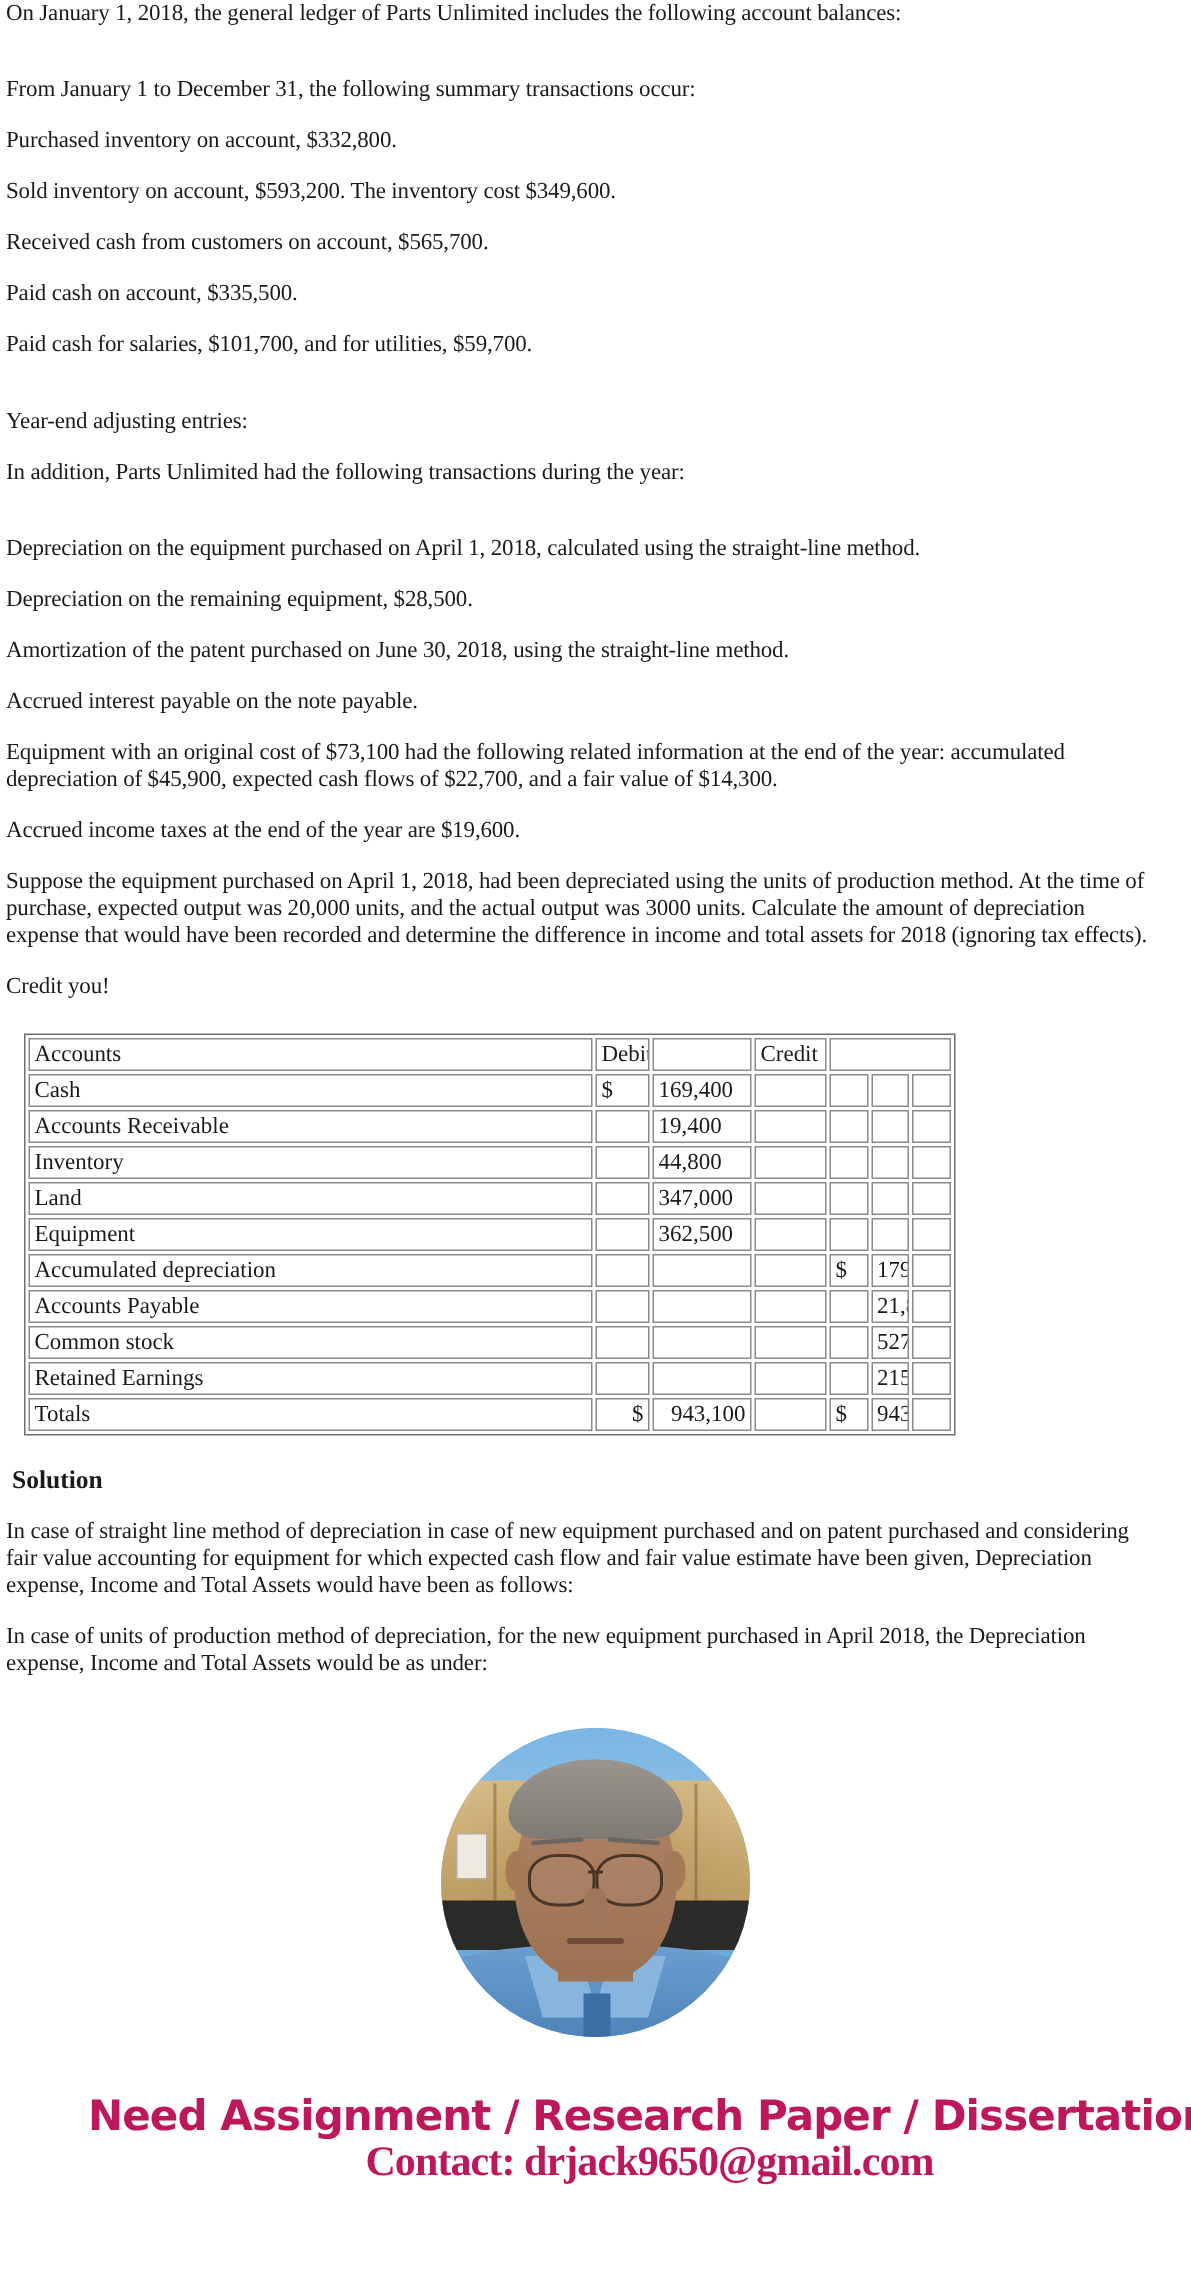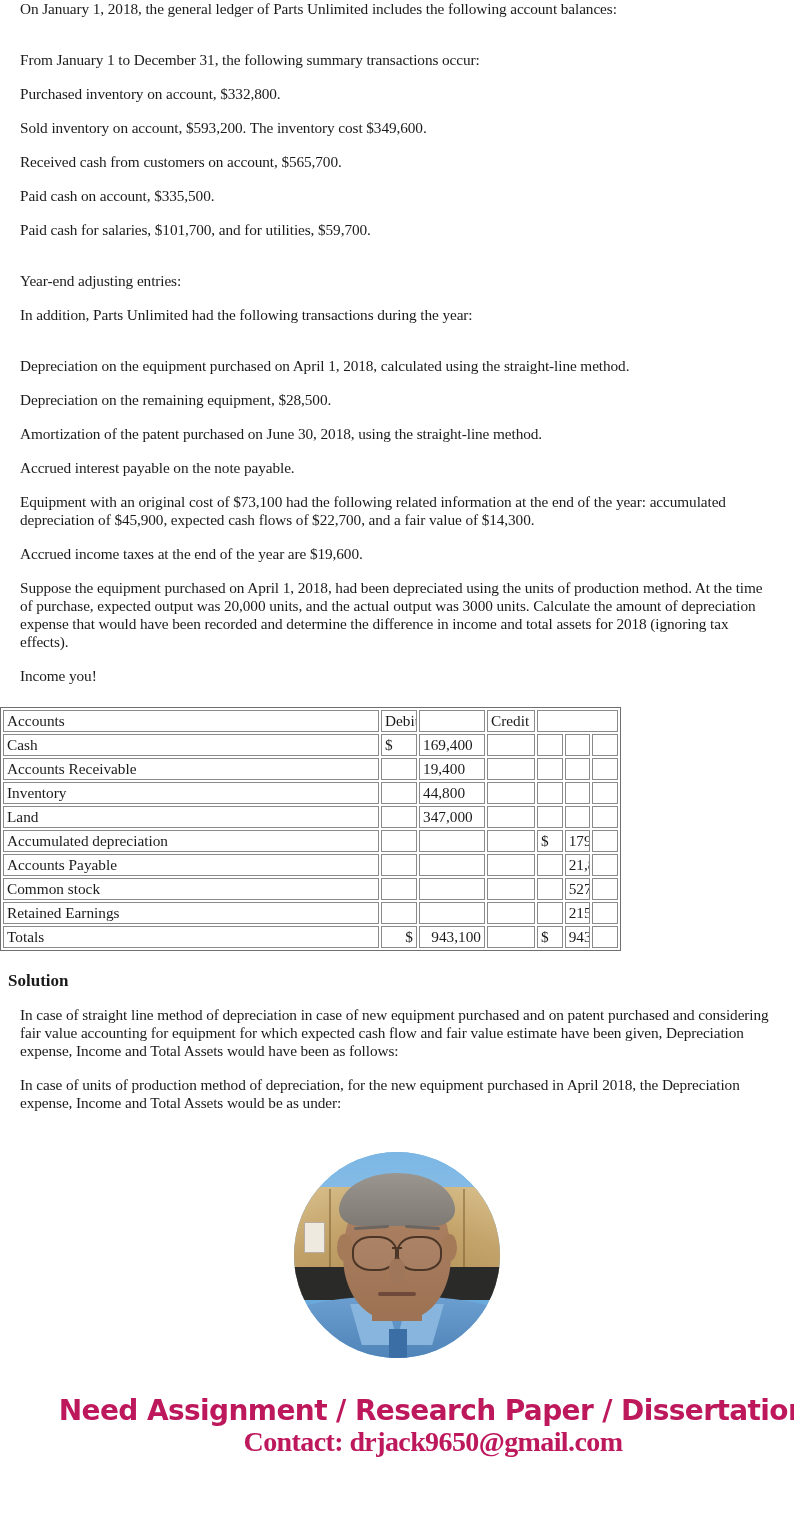--- a/index.html
+++ b/index.html
@@ -25,31 +25,31 @@
     top: 0;
     width: 794px;
     height: 1120px;
     overflow: hidden;
     padding: 0;
   }
   .para {
     font-size: 15.3px;
     line-height: 18px;
     margin: 0 0 16px 0;
-    padding: 0 24px 0 20px;
+    padding: 0 24px 0 4px;
     text-align: left;
     letter-spacing: -0.1px;
   }
   .para.gap-after {
     margin-bottom: 33px;
   }
 
   
   .tb-wrap {
-    padding: 0 0 0 0;
+    padding: 0 0 0 16px;
     margin-top: 22px;
   }
   table.trial-balance {
     border-collapse: separate;
     border-spacing: 2px;
     border: 1px solid #6f6f6f;
     font-size: 15.3px;
     line-height: 17px;
     table-layout: fixed;
     width: 621px;
@@ -225,21 +225,21 @@
   <p class="para gap-after">Paid cash for salaries, $101,700, and for utilities, $59,700.</p>
   <p class="para">Year-end adjusting entries:</p>
   <p class="para gap-after">In addition, Parts Unlimited had the following transactions during the year:</p>
   <p class="para">Depreciation on the equipment purchased on April 1, 2018, calculated using the straight-line method.</p>
   <p class="para">Depreciation on the remaining equipment, $28,500.</p>
   <p class="para">Amortization of the patent purchased on June 30, 2018, using the straight-line method.</p>
   <p class="para">Accrued interest payable on the note payable.</p>
   <p class="para">Equipment with an original cost of $73,100 had the following related information at the end of the year: accumulated depreciation of $45,900, expected cash flows of $22,700, and a fair value of $14,300.</p>
   <p class="para">Accrued income taxes at the end of the year are $19,600.</p>
   <p class="para">Suppose the equipment purchased on April 1, 2018, had been depreciated using the units of production method. At the time of purchase, expected output was 20,000 units, and the actual output was 3000 units. Calculate the amount of depreciation expense that would have been recorded and determine the difference in income and total assets for 2018 (ignoring tax effects).</p>
-  <p class="para">Income you!</p>
+  <p class="para">Credit you!</p>
 
   <div class="tb-wrap">
     <table class="trial-balance">
       <tbody>
         <tr>
           <td class="c-account">Accounts</td>
           <td class="c-dsign">Debit</td>
           <td class="hdr-blank"></td>
           <td class="hdr-credit">Credit</td>
           <td class="hdr-rest" colspan="3"></td>
@@ -278,20 +278,29 @@
         <tr>
           <td class="c-account">Land</td>
           <td class="c-dsign"></td>
           <td class="c-damt">347,000</td>
           <td class="c-gap"></td>
           <td class="c-csign"></td>
           <td class="c-camt"></td>
           <td class="c-tail"></td>
         </tr>
 
+        <tr>
+          <td class="c-account">Equipment</td>
+          <td class="c-dsign"></td>
+          <td class="c-damt">362,500</td>
+          <td class="c-gap"></td>
+          <td class="c-csign"></td>
+          <td class="c-camt"></td>
+          <td class="c-tail"></td>
+        </tr>
 
         <tr>
           <td class="c-account">Accumulated depreciation</td>
           <td class="c-dsign"></td>
           <td class="c-damt"></td>
           <td class="c-gap"></td>
           <td class="c-csign">$</td>
           <td class="c-camt">179,000</td>
           <td class="c-tail"></td>
         </tr>

